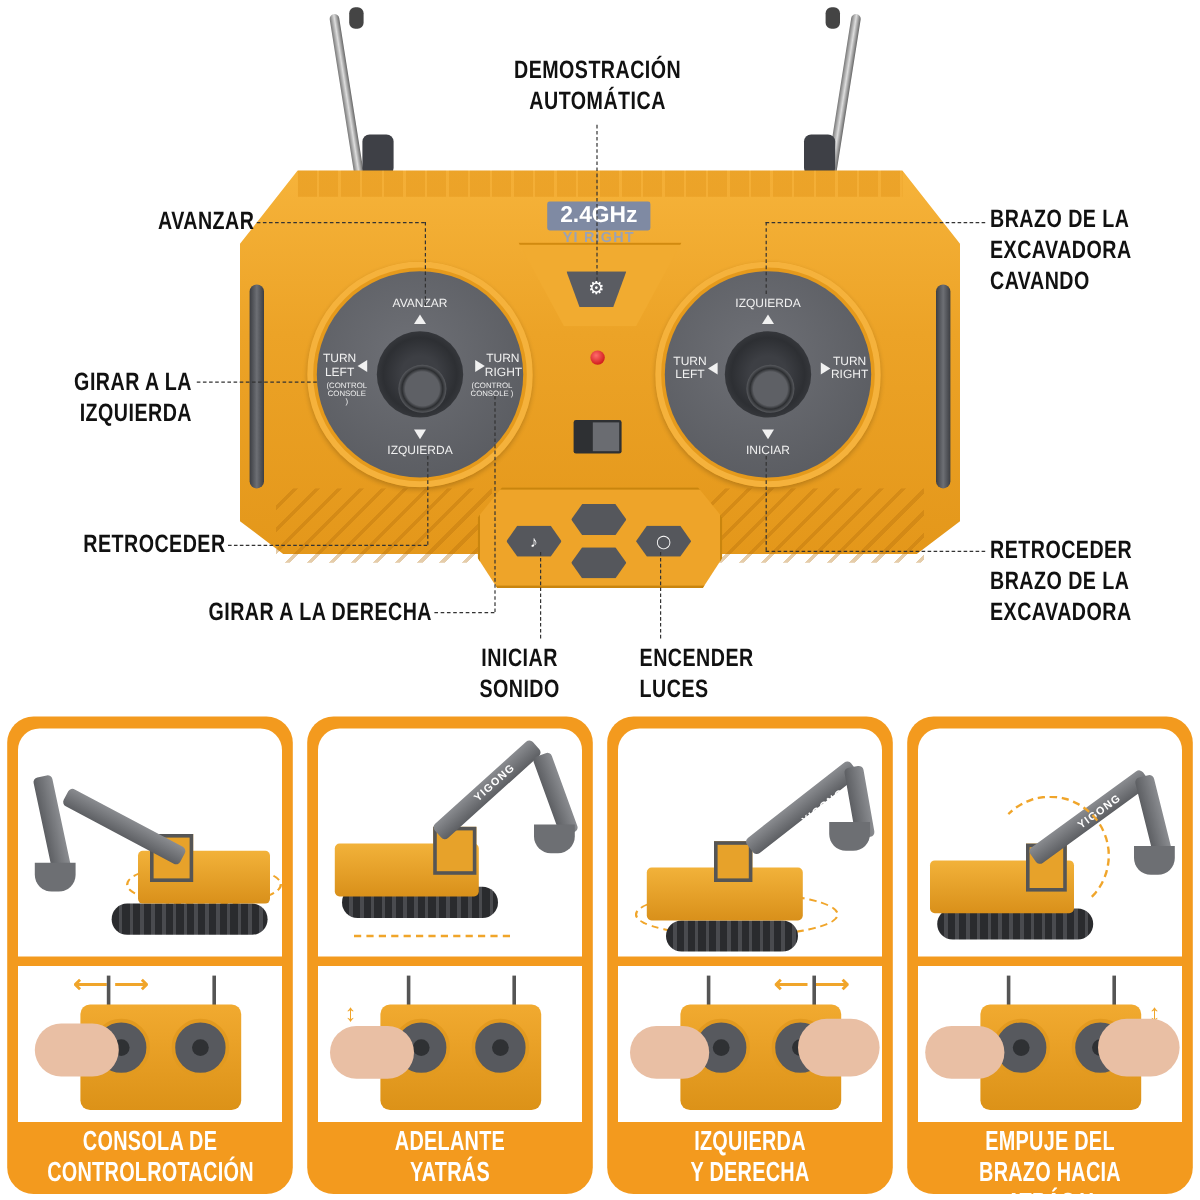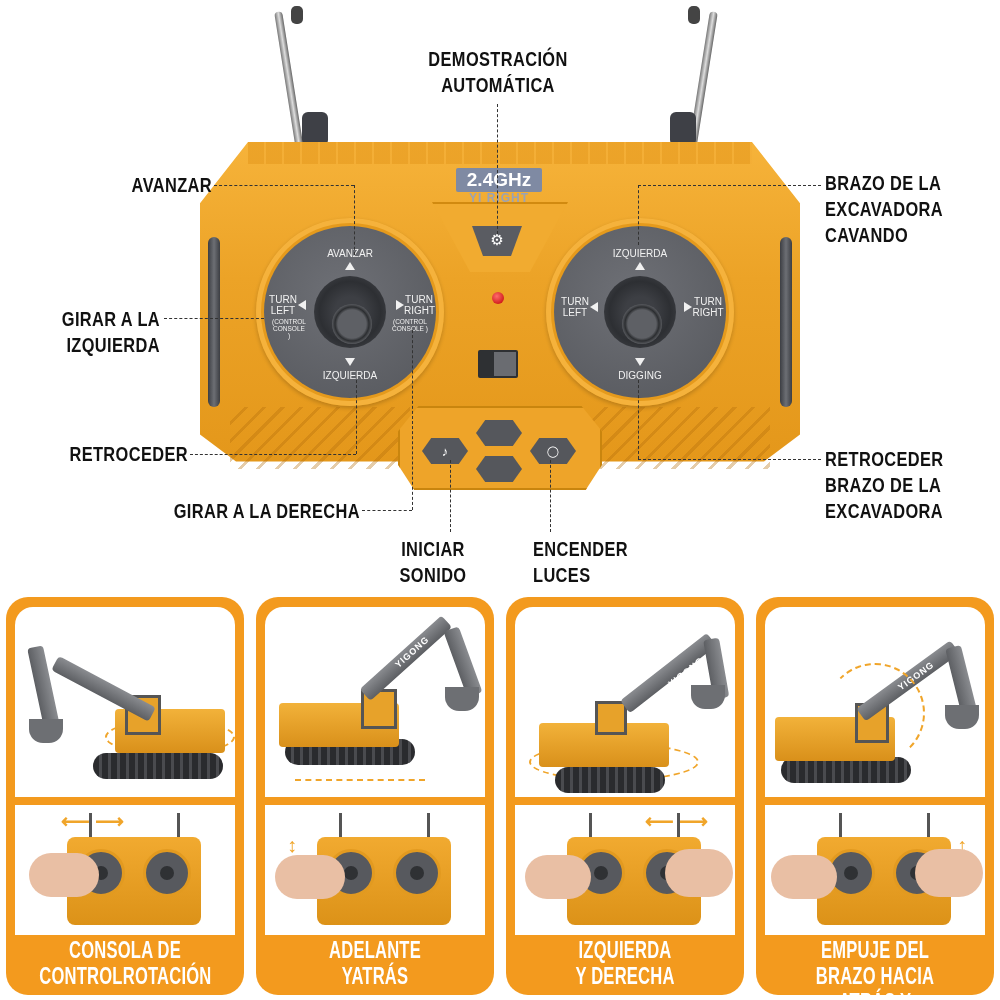--- a/index.html
+++ b/index.html
@@ -221,21 +221,21 @@
     <div class="stick-plate">
       <div class="dir" style="left:0; right:0; top: 22px;">IZQUIERDA</div>
       <div class="tri up" style="left: 81px; top: 36px;"></div>
       <div class="dir" style="left: 6px; top: 70px; width: 30px;">TURN
 LEFT</div>
       <div class="tri left" style="left: 36px; top: 76px;"></div>
       <div class="dir" style="left: 138px; top: 70px; width: 32px;">TURN
 RIGHT</div>
       <div class="tri right" style="left: 130px; top: 76px;"></div>
       <div class="tri down" style="left: 81px; top: 132px;"></div>
-      <div class="dir" style="left:0; right:0; top: 144px;">DIGGING</div>
+      <div class="dir" style="left:0; right:0; top: 144px;">INICIAR</div>
       <div class="stick-base">
         <div class="stick-knob"></div>
       </div>
     </div>
   </div>
 
   <div class="led"></div>
   <div class="switch">
     <div class="switch-knob"></div>
   </div>

